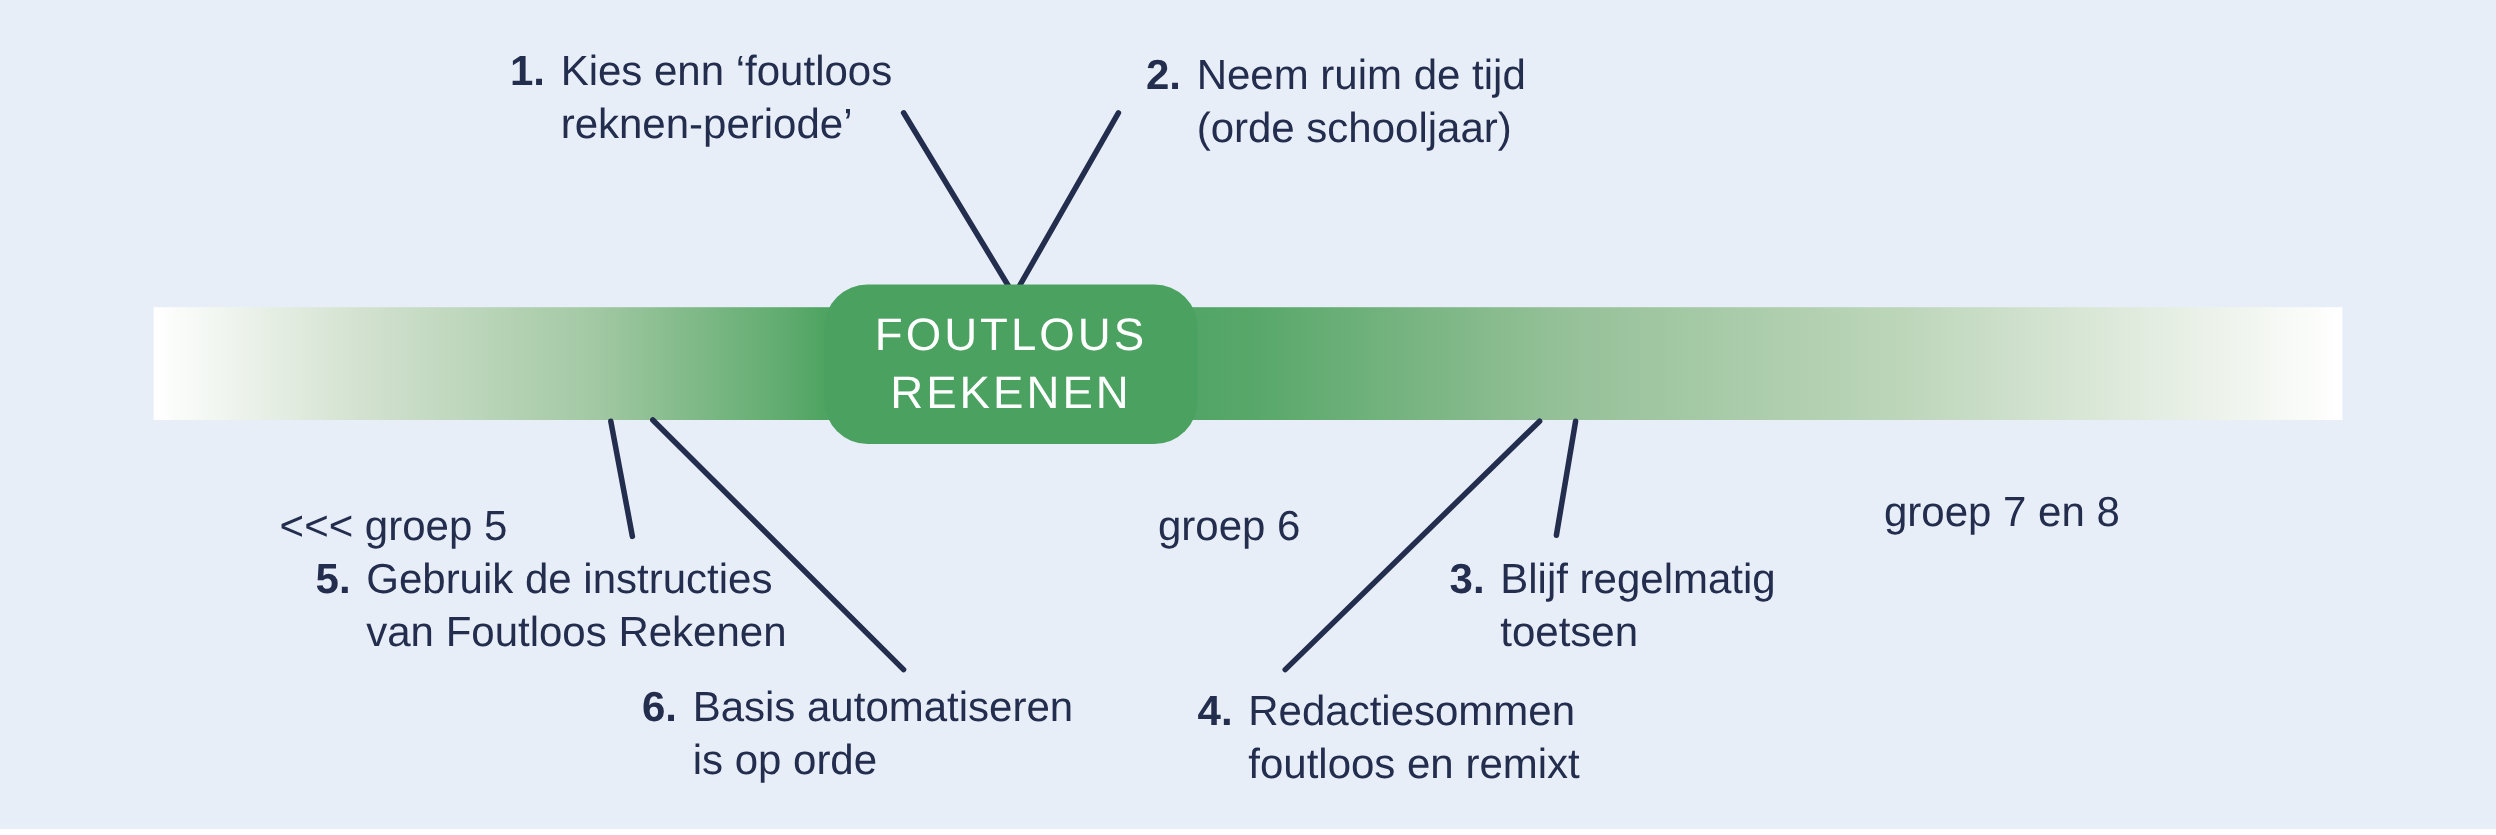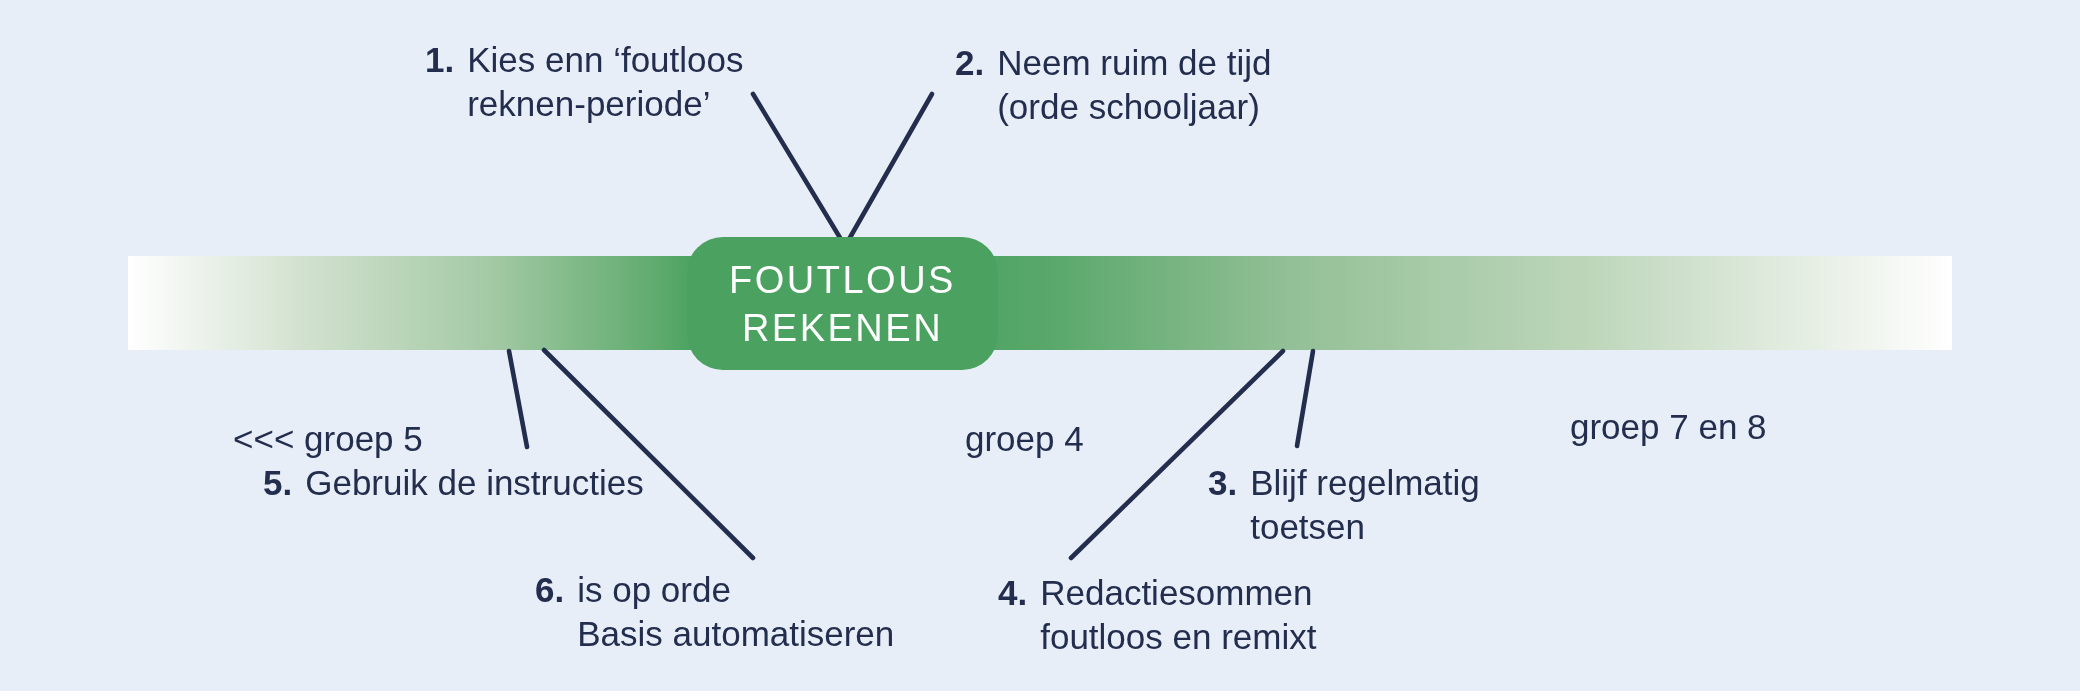--- a/index.html
+++ b/index.html
@@ -123,21 +123,21 @@
     <line x1="509" y1="351" x2="527" y2="447"></line>
     <line x1="544" y1="350" x2="753" y2="558"></line>
   </svg>
 
   <div class="center-box">
     <span class="line">FOUTLOUS</span>
     <span class="line">REKENEN</span>
   </div>
 
   <div class="tl-label tl-groep5">&lt;&lt;&lt; groep 5</div>
-  <div class="tl-label tl-groep6">groep 4</div>
+  <div class="tl-label tl-groep6">groep 6</div>
   <div class="tl-label tl-groep78">groep 7 en 8</div>
 
   <div class="annotation a1">
     <span class="num">1.</span>
     <span class="txt">
       <span>Kies enn ‘foutloos</span>
       <span>reknen-periode’</span>
     </span>
   </div>
 
@@ -162,26 +162,27 @@
     <span class="txt">
       <span>Redactiesommen</span>
       <span>foutloos en remixt</span>
     </span>
   </div>
 
   <div class="annotation a5">
     <span class="num">5.</span>
     <span class="txt">
       <span>Gebruik de instructies</span>
+      <span>van Foutloos Rekenen</span>
     </span>
   </div>
 
   <div class="annotation a6">
     <span class="num">6.</span>
     <span class="txt">
+      <span>Basis automatiseren</span>
       <span>is op orde</span>
-      <span>Basis automatiseren</span>
     </span>
   </div>
 
   <div class="bottom-strip"></div>
 
 </div>
 
 </body></html>

